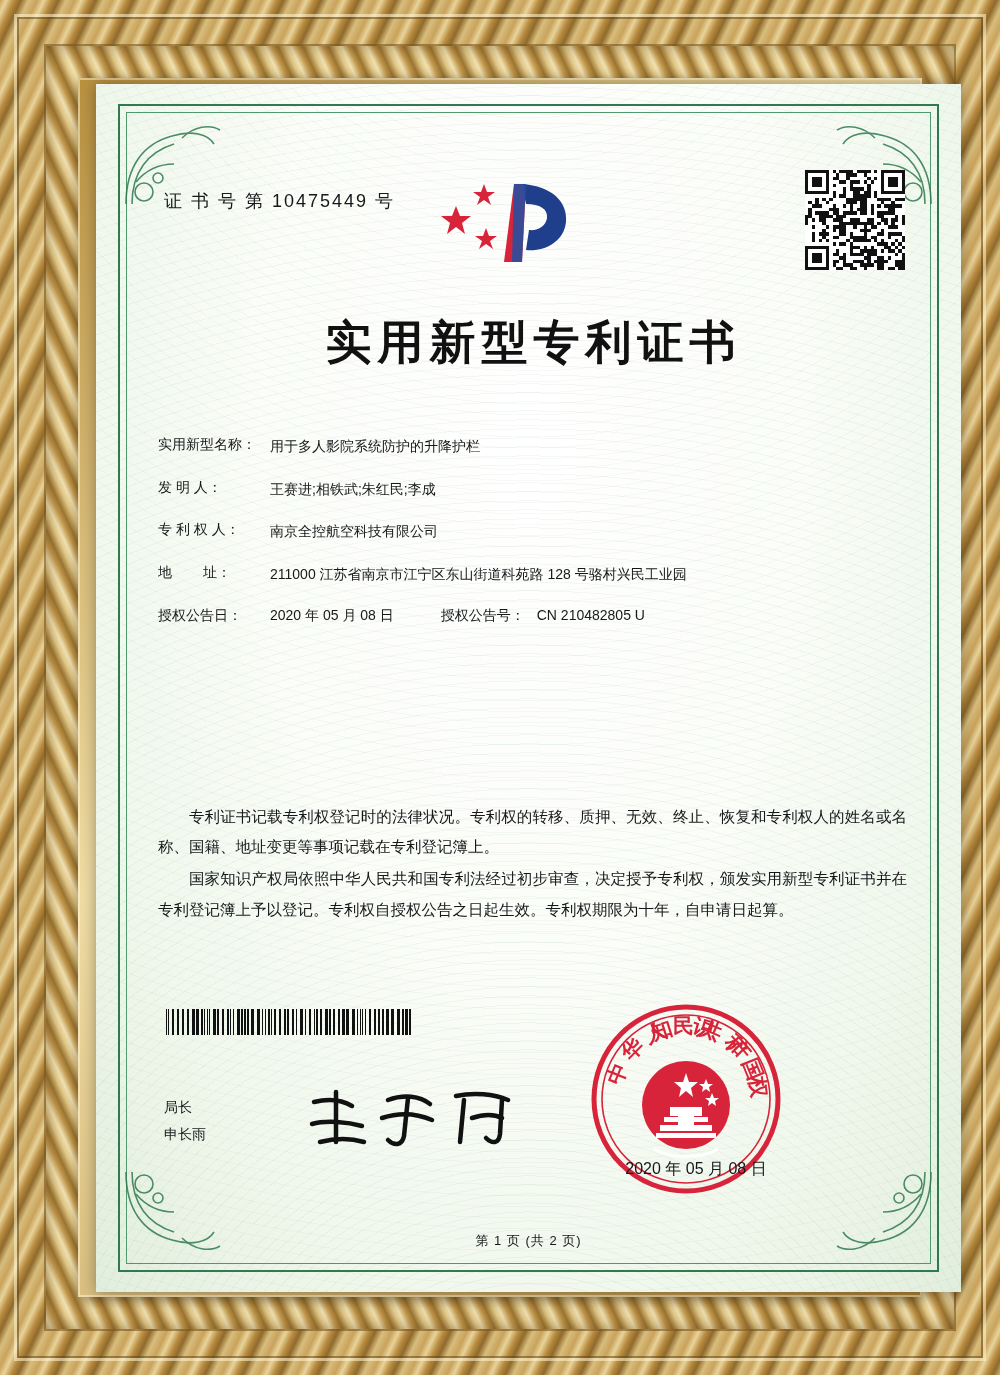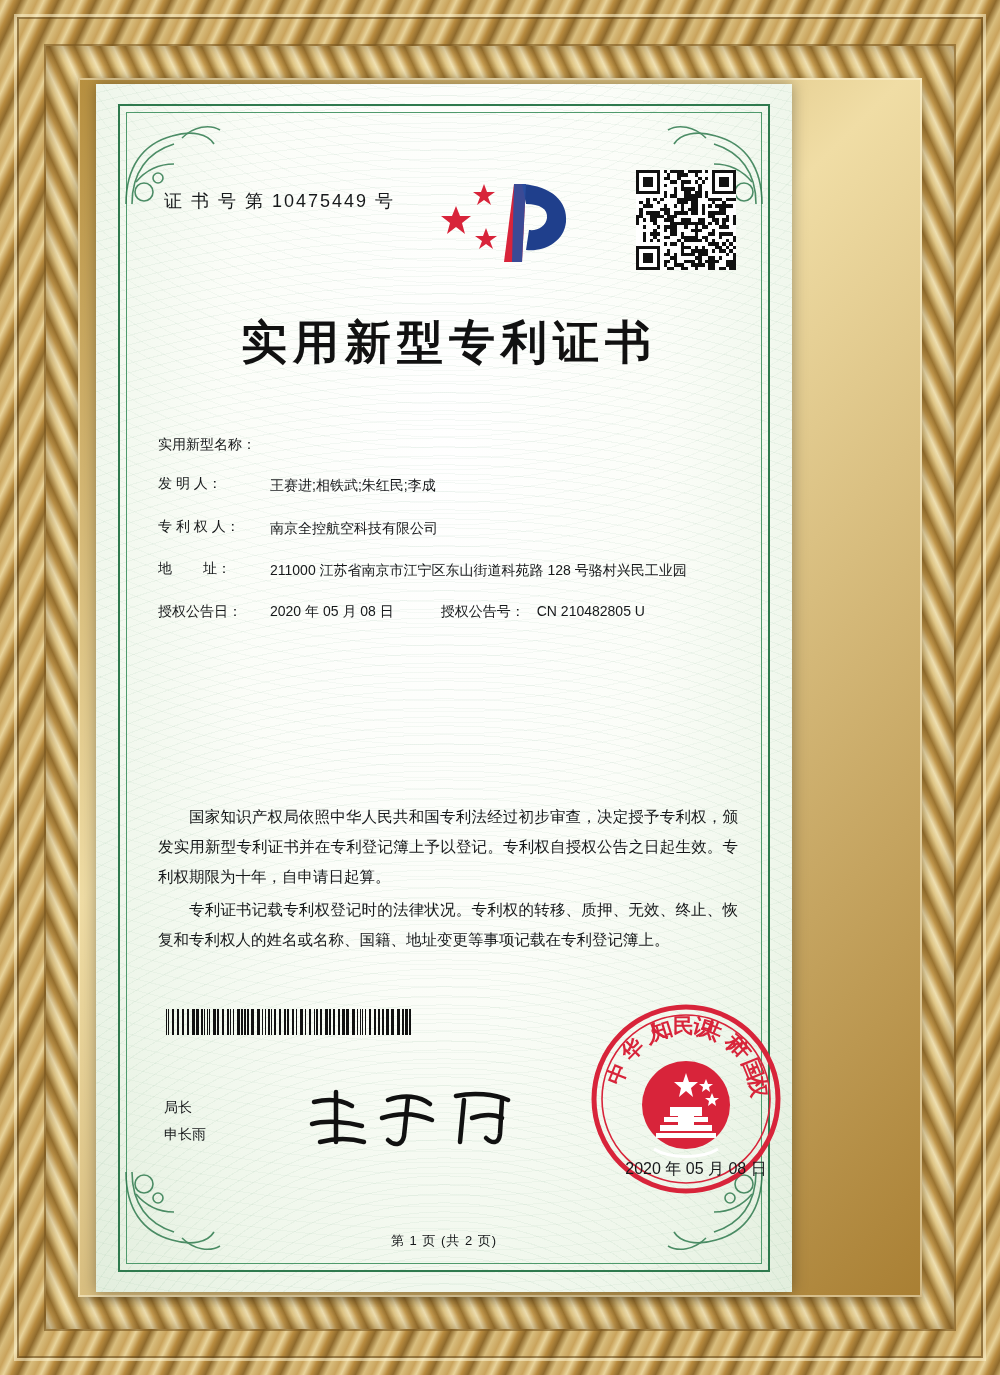--- a/index.html
+++ b/index.html
@@ -28,21 +28,21 @@
     box-shadow:0 0 0 2px rgba(120,85,30,.6),0 0 18px rgba(70,45,10,.45) inset;
   }
   .frame-lip{
     position:absolute;inset:78px;
     background:linear-gradient(135deg,#b8903f,#f0dda5 40%,#a97f33);
     box-shadow:0 0 0 2px rgba(255,248,220,.5) inset,
                0 4px 12px rgba(60,40,10,.5);
   }
   
   .paper{
-    position:absolute;left:96px;top:84px;width:696px;height:1208px;
+    position:absolute;left:96px;top:84px;width:865px;height:1208px;
     background:
       radial-gradient(ellipse at 50% 30%, #ffffff 0%, #fbfdf8 45%, #eef6ea 78%, #e2eedd 100%);
     box-shadow:0 0 14px rgba(0,0,0,.35);
     overflow:hidden;
   }
   .guilloche{
     position:absolute;inset:0;
     background:
       repeating-radial-gradient(circle at 50% 118%, rgba(40,120,70,.05) 0px, rgba(40,120,70,.05) 1px, transparent 1px, transparent 9px),
       repeating-radial-gradient(circle at 50% -20%, rgba(40,120,70,.04) 0px, rgba(40,120,70,.04) 1px, transparent 1px, transparent 11px);
@@ -594,20 +594,21 @@
           <rect x="27" y="28" width="1" height="1"></rect>
           <rect x="28" y="28" width="1" height="1"></rect>
         </g>
     </svg>
 
     <div class="title">实用新型专利证书</div>
 
     <div class="fields">
       <div class="row">
         <div class="lab">实用新型名称：</div>
+        <div class="val">用于多人影院系统防护的升降护栏</div>
       </div>
       <div class="row">
         <div class="lab">发 明 人：</div>
         <div class="val">王赛进;相铁武;朱红民;李成</div>
       </div>
       <div class="row">
         <div class="lab">专 利 权 人：</div>
         <div class="val">南京全控航空科技有限公司</div>
       </div>
       <div class="row">
@@ -618,22 +619,22 @@
         <div class="lab">授权公告日：</div>
         <div>2020 年 05 月 08 日</div>
         <div class="col2">
           <div class="lab">授权公告号：</div>
           <div>CN 210482805 U</div>
         </div>
       </div>
     </div>
 
     <div class="body-text">
+      <p>专利证书记载专利权登记时的法律状况。专利权的转移、质押、无效、终止、恢复和专利权人的姓名或名称、国籍、地址变更等事项记载在专利登记簿上。</p>
       <p>国家知识产权局依照中华人民共和国专利法经过初步审查，决定授予专利权，颁发实用新型专利证书并在专利登记簿上予以登记。专利权自授权公告之日起生效。专利权期限为十年，自申请日起算。</p>
-      <p>专利证书记载专利权登记时的法律状况。专利权的转移、质押、无效、终止、恢复和专利权人的姓名或名称、国籍、地址变更等事项记载在专利登记簿上。</p>
     </div>
 
     <svg class="barcode" viewBox="0 0 250 26" shape-rendering="crispEdges">
       <g fill="#111" id="barcells">
           <rect x="2" y="0" width="1" height="26"></rect>
           <rect x="4" y="0" width="1" height="26"></rect>
           <rect x="8" y="0" width="2" height="26"></rect>
           <rect x="13" y="0" width="2" height="26"></rect>
           <rect x="18" y="0" width="2" height="26"></rect>
           <rect x="23" y="0" width="2" height="26"></rect>

